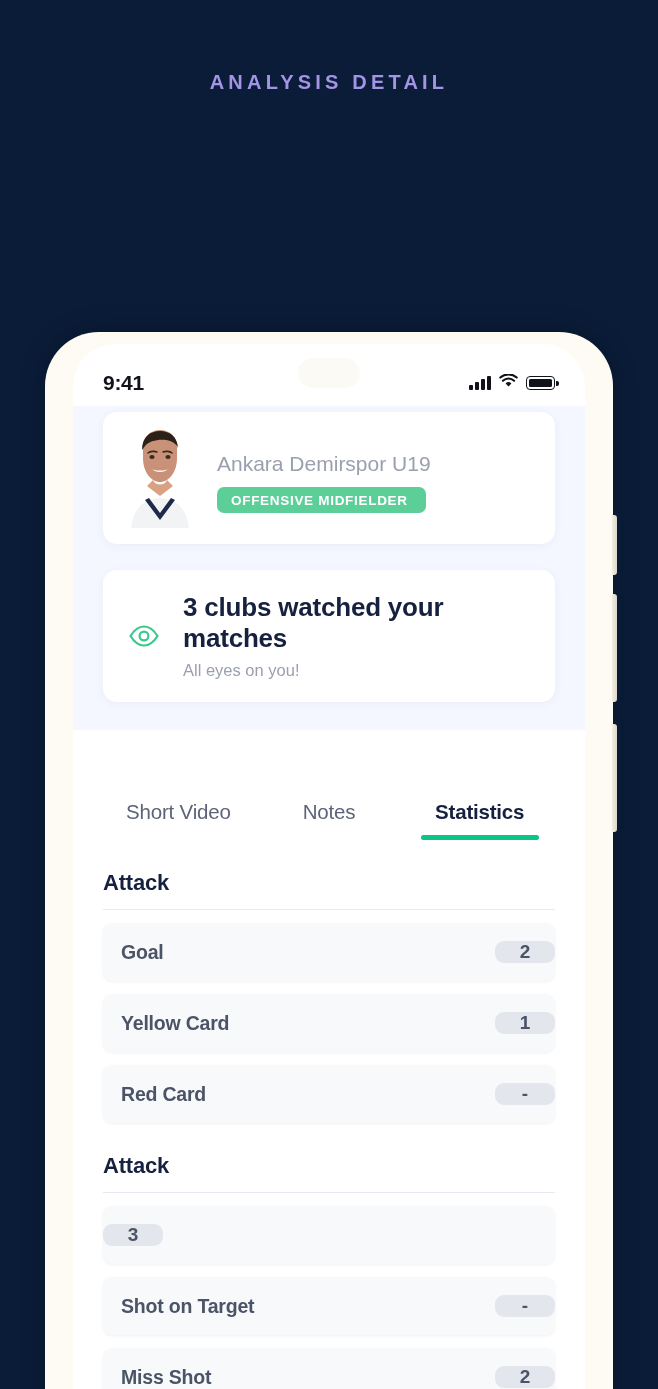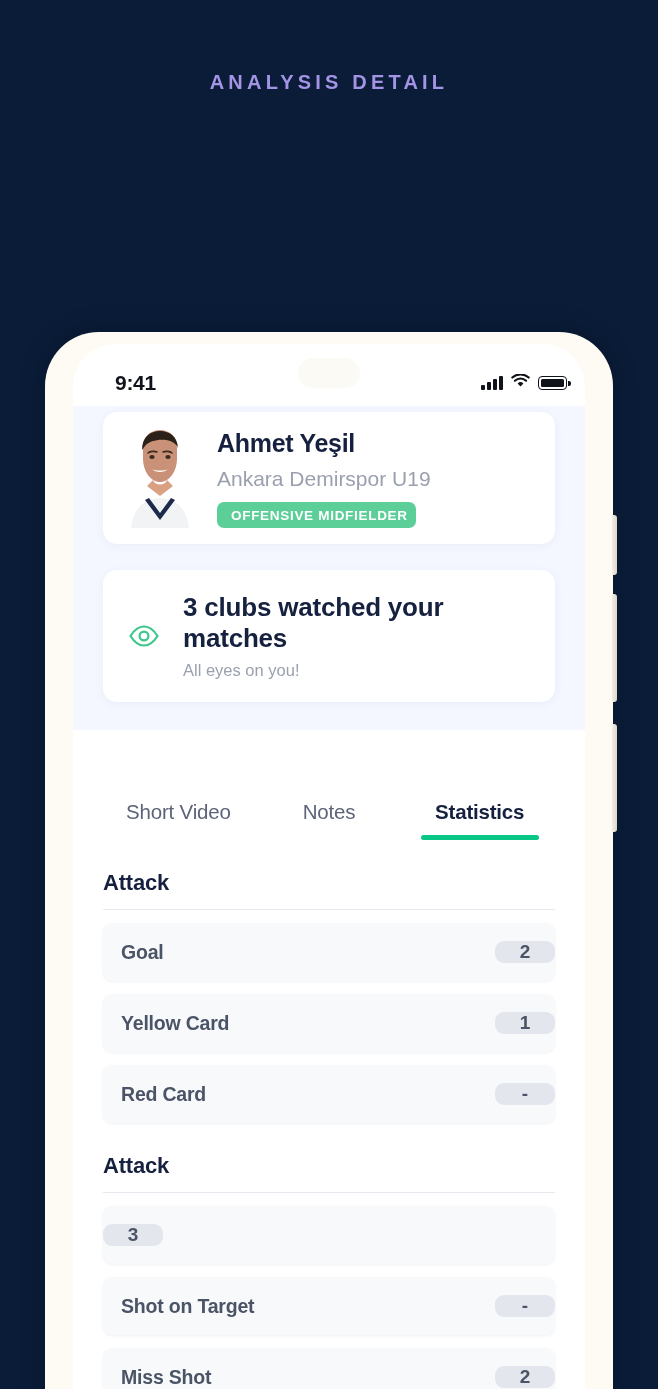--- a/index.html
+++ b/index.html
@@ -86,21 +86,21 @@
     width: 62px;
     height: 30px;
     background: #faf8f1;
     border-radius: 16px;
     opacity: .75;
   }
 
   
   .statusbar {
     position: absolute;
-    top: 0; left: 12px;
+    top: 0; left: 0;
     width: 512px;
     height: 62px;
     display: flex;
     align-items: center;
     justify-content: space-between;
     padding: 16px 30px 0 30px;
   }
   .status-time {
     font-size: 21px;
     font-weight: bold;
@@ -178,21 +178,21 @@
     color: #9aa0ae;
   }
   .profile-badge {
     display: inline-block;
     margin-top: 11px;
     background: #5ccf99;
     color: #ffffff;
     font-size: 13.5px;
     font-weight: bold;
     letter-spacing: 0.7px;
-    padding: 6px 8px 5px 14px;
+    padding: 6px 18px 5px 14px;
     border-radius: 7px;
     text-transform: uppercase;
   }
 
   
   .watch-card {
     margin-top: 26px;
     background: #ffffff;
     border-radius: 14px;
     padding: 22px 24px;
@@ -350,21 +350,20 @@
               <path d="M21 22 C21 9 29 3 39 3 C49 3 57 9 57 21 C57 17 52 13 45 12 C37 11 28 13 24 18 Z" fill="#2c2119"></path>
               <ellipse cx="31" cy="29" rx="2.6" ry="2" fill="#3a2b20"></ellipse>
               <ellipse cx="47" cy="29" rx="2.6" ry="2" fill="#3a2b20"></ellipse>
               <path d="M27 25 C29 23 34 23 36 24" stroke="#3a2b20" stroke-width="1.6" fill="none" stroke-linecap="round"></path>
               <path d="M42 24 C44 23 49 23 51 25" stroke="#3a2b20" stroke-width="1.6" fill="none" stroke-linecap="round"></path>
               <path d="M31 41 C35 45 43 45 47 41 C43 43 35 43 31 41 Z" fill="#ffffff"></path>
               <path d="M32 52 C34 58 44 58 46 52 L52 58 L39 68 L26 58 Z" fill="#d9a182"></path>
             </svg>
           </div>
           <div class="profile-info">
-            <div class="profile-name">Ahmet Yeşil</div>
             <div class="profile-club">Ankara Demirspor U19</div>
             <div class="profile-badge">OFFENSIVE MIDFIELDER</div>
           </div>
         </div>
 
         <div class="watch-card">
           <div class="watch-icon">
             <svg width="32" height="32" viewBox="0 0 32 32">
               <path d="M2.5 16 C6.5 9.5 11 6.5 16 6.5 C21 6.5 25.5 9.5 29.5 16 C25.5 22.5 21 25.5 16 25.5 C11 25.5 6.5 22.5 2.5 16 Z" fill="none" stroke="#3cc88b" stroke-width="2.2"></path>
               <circle cx="16" cy="16" r="4.4" fill="none" stroke="#3cc88b" stroke-width="2.2"></circle>

